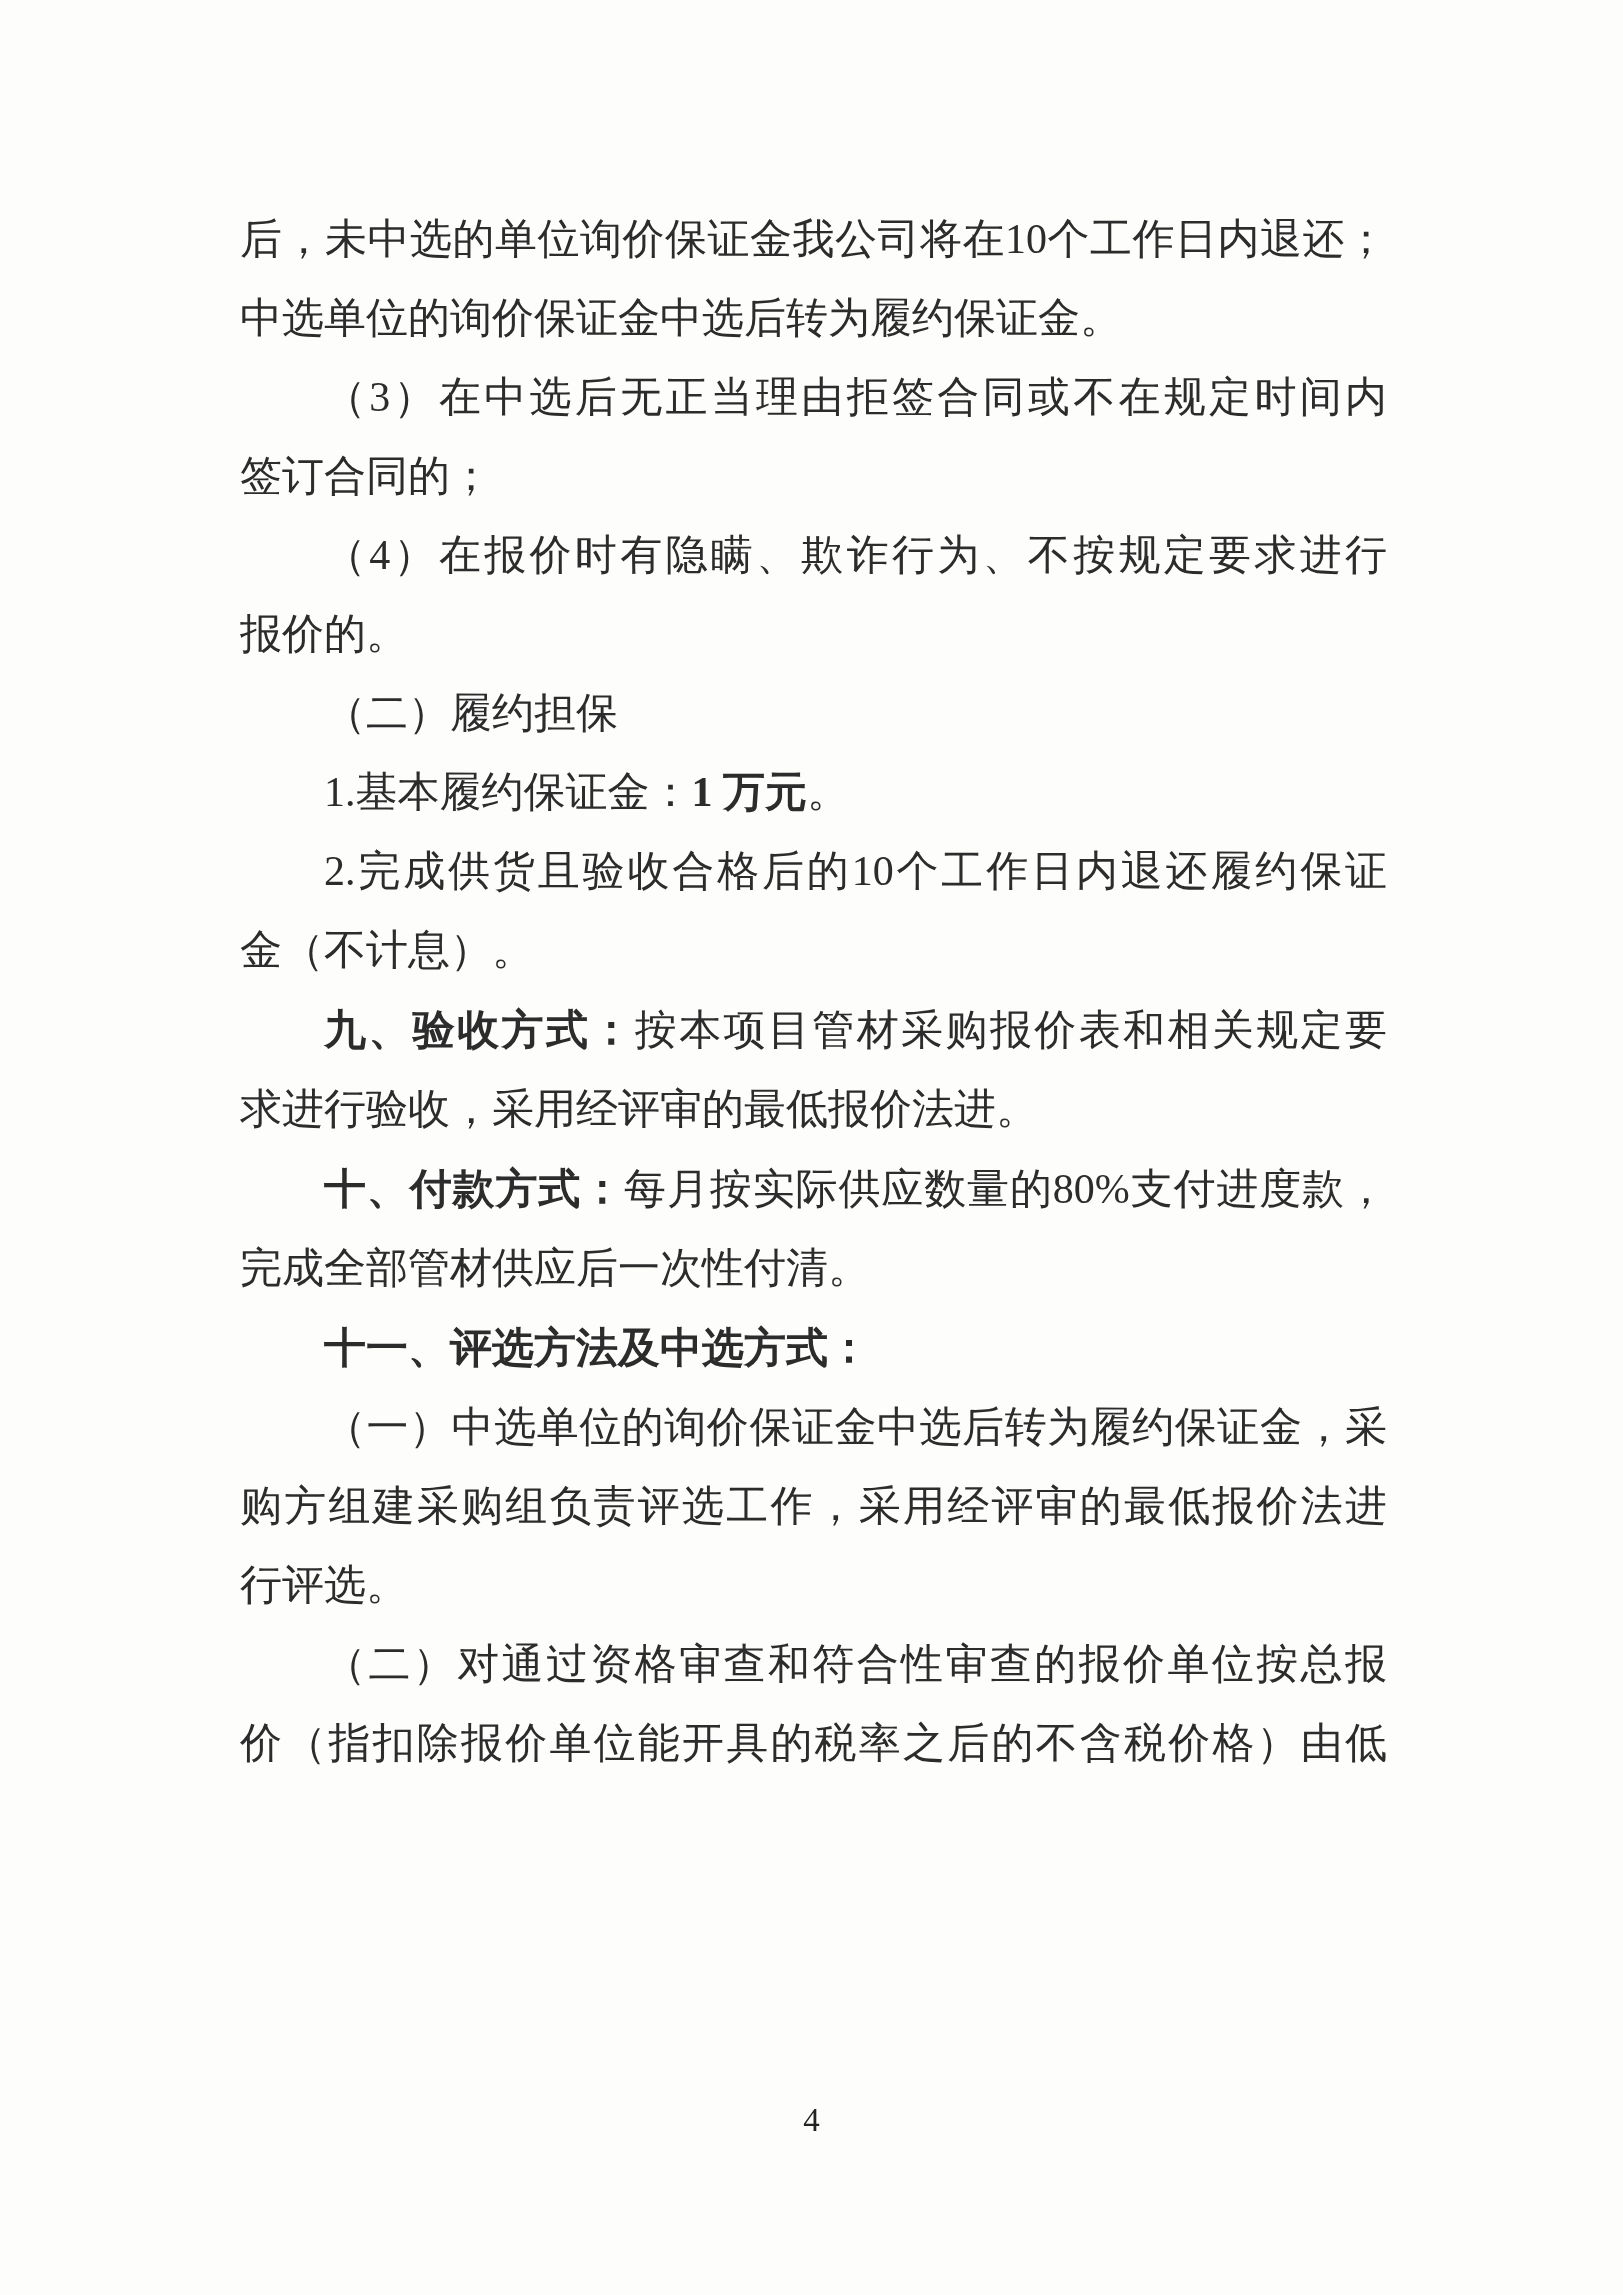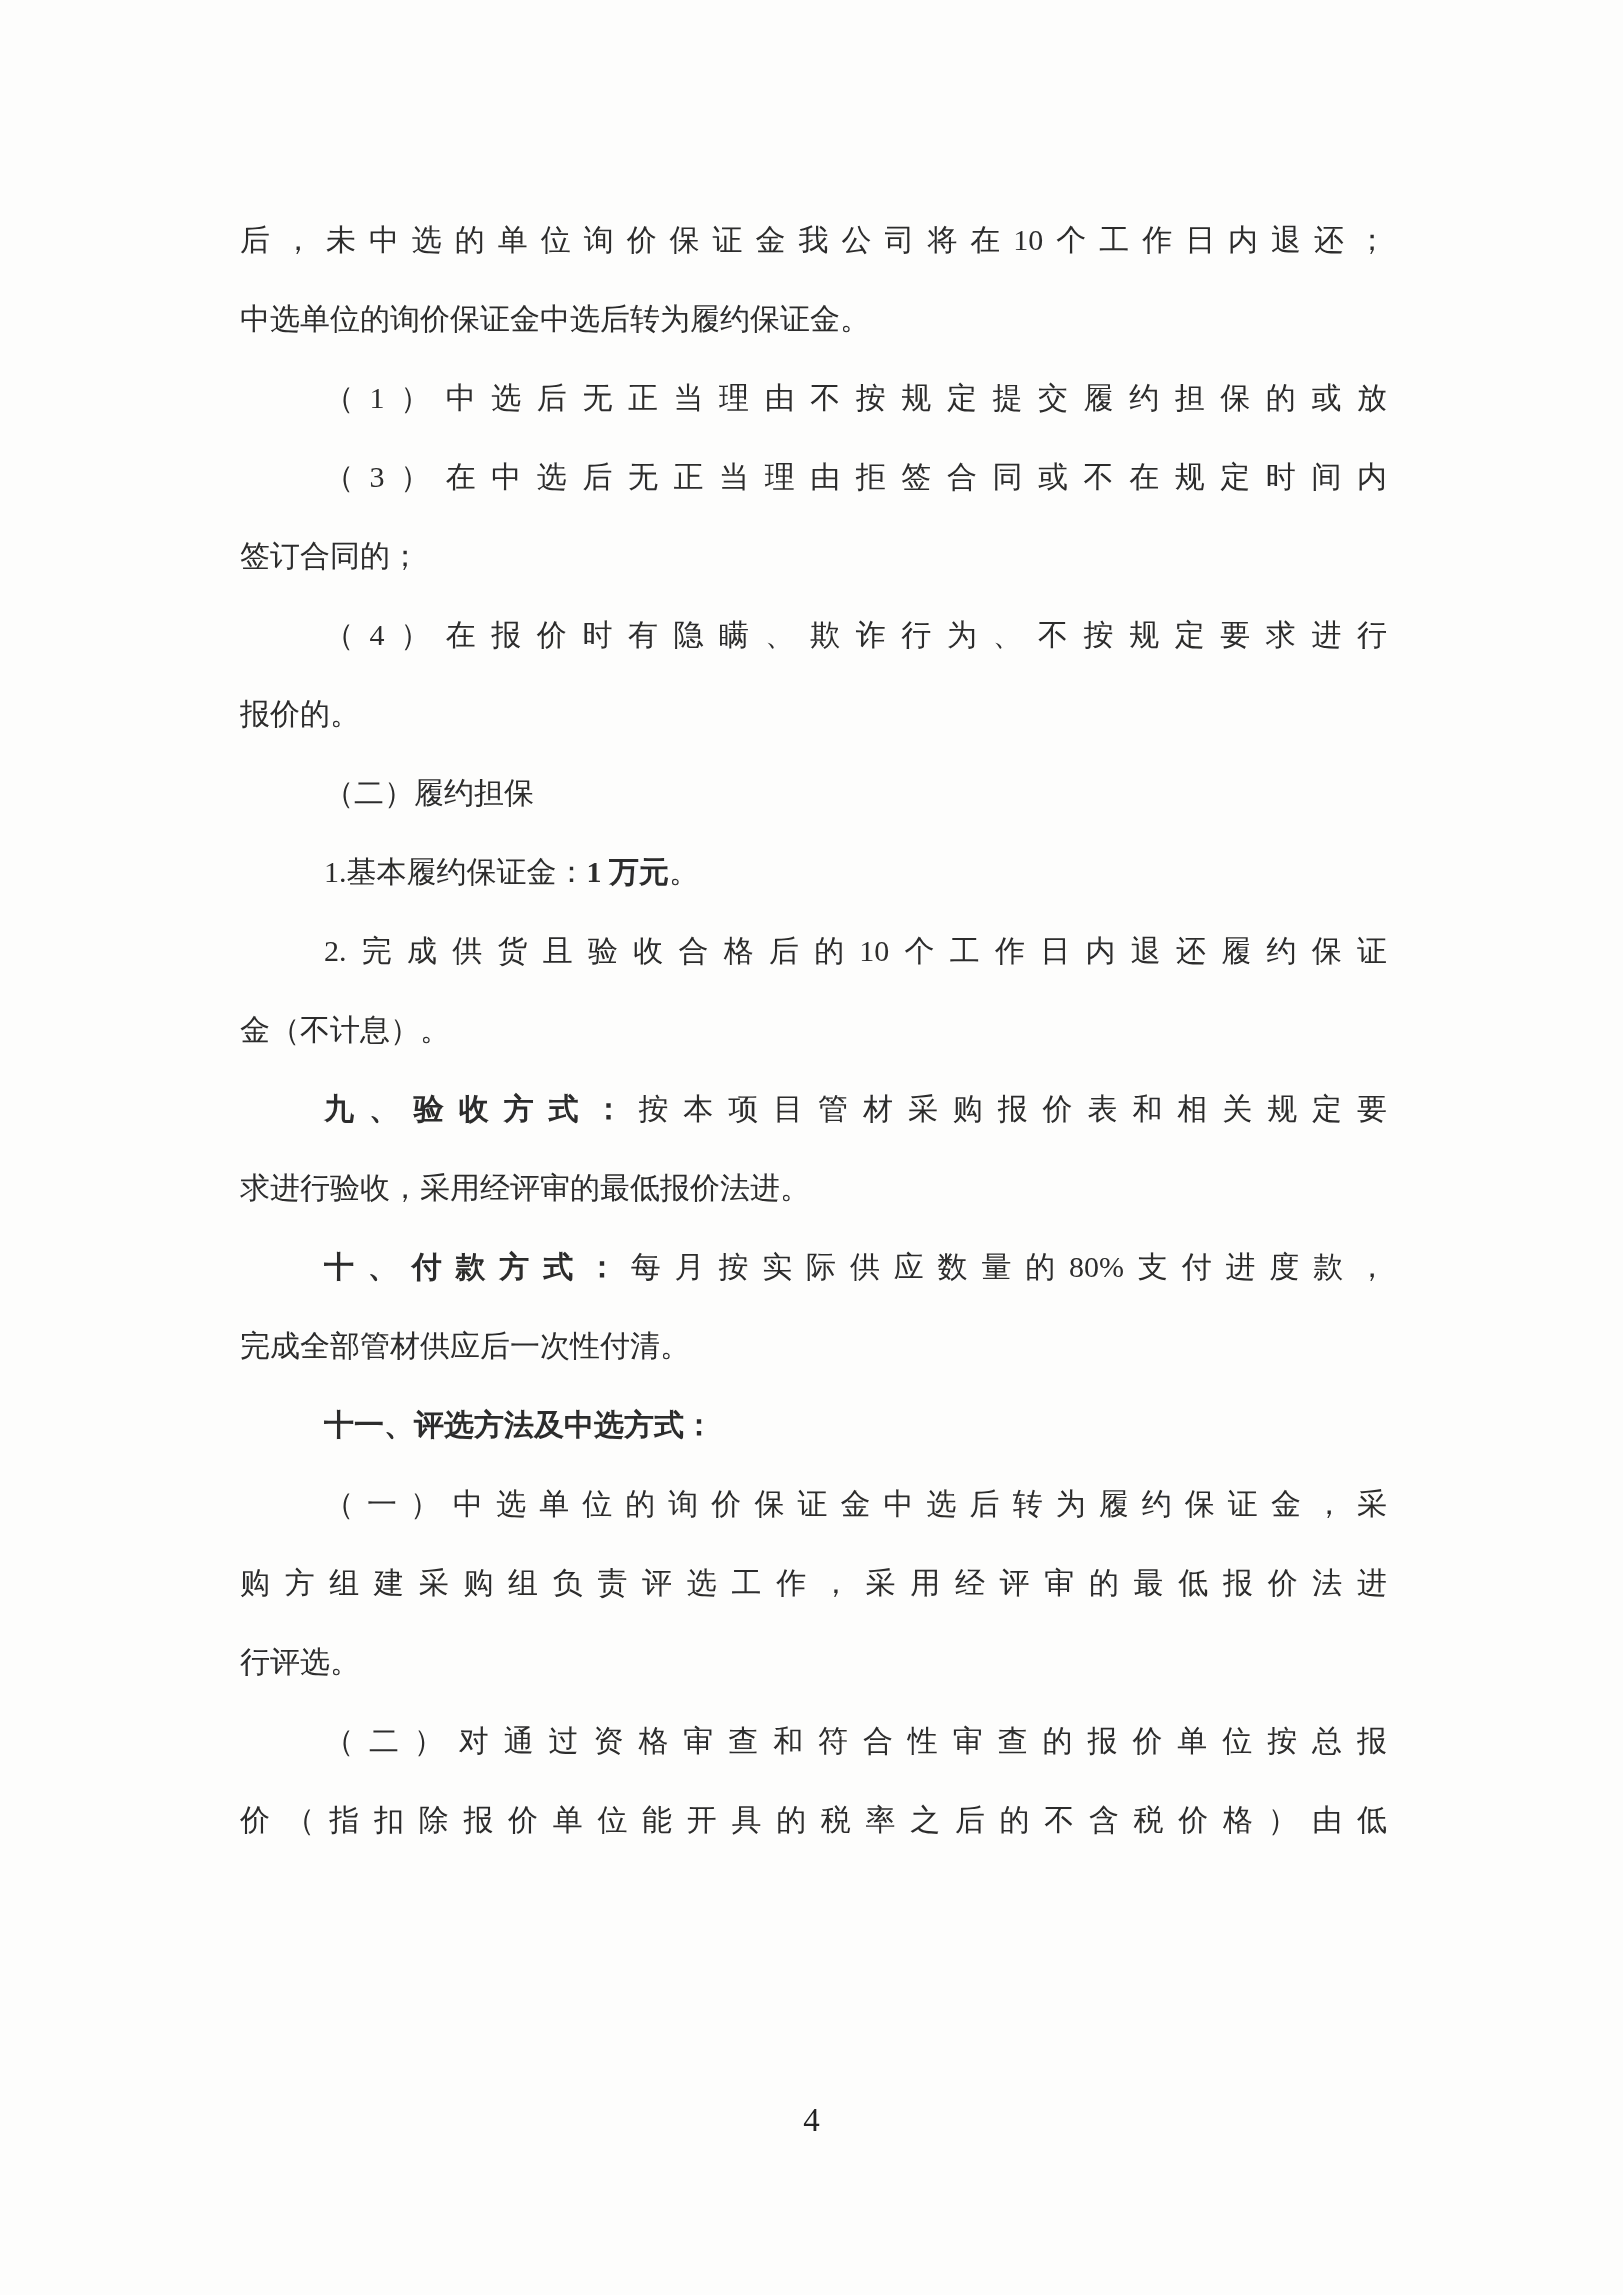--- a/index.html
+++ b/index.html
@@ -14,21 +14,21 @@
     background: #fdfdfc;
     overflow: hidden;
     font-family: "Liberation Serif", "DejaVu Serif", serif;
     color: #2c2c2c;
   }
   .content {
     position: absolute;
     left: 240px;
     top: 200px;
     width: 1147px;
-    font-size: 30px;
+    font-size: 42px;
     line-height: 79px;
   }
   .para { margin: 0; }
   .line {
     text-align: justify;
     min-height: 79px;
   }
   .line.full {
     text-align-last: justify;
   }
@@ -55,21 +55,20 @@
 </head>
 <body>
 
 <div class="page">
   <div class="content">
       <div class="para">
         <div class="line full"><span class="seg normal">后，未中选的单位询价保证金我公司将在10个工作日内退还；</span></div>
         <div class="line"><span class="seg normal">中选单位的询价保证金中选后转为履约保证金。</span></div>
       </div>
       <div class="para">
-        <div class="line full indent"><span class="seg normal">（1）中选后无正当理由不按规定提交履约担保的或放</span></div>
       </div>
       <div class="para">
         <div class="line full indent"><span class="seg normal">（3）在中选后无正当理由拒签合同或不在规定时间内</span></div>
         <div class="line"><span class="seg normal">签订合同的；</span></div>
       </div>
       <div class="para">
         <div class="line full indent"><span class="seg normal">（4）在报价时有隐瞒、欺诈行为、不按规定要求进行</span></div>
         <div class="line"><span class="seg normal">报价的。</span></div>
       </div>
       <div class="para">

